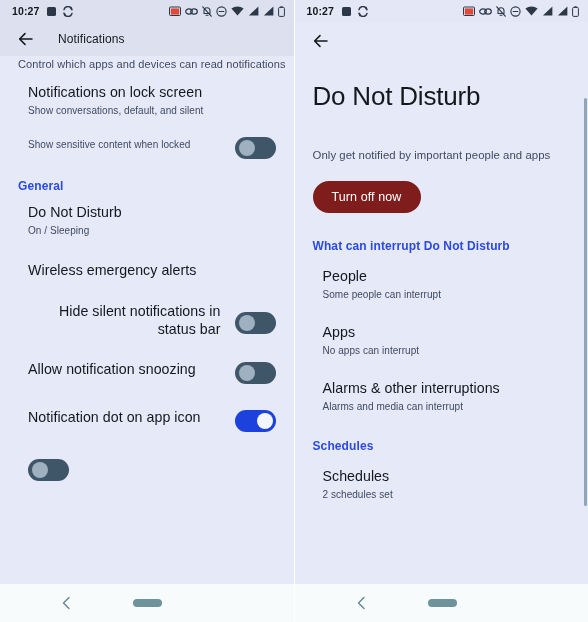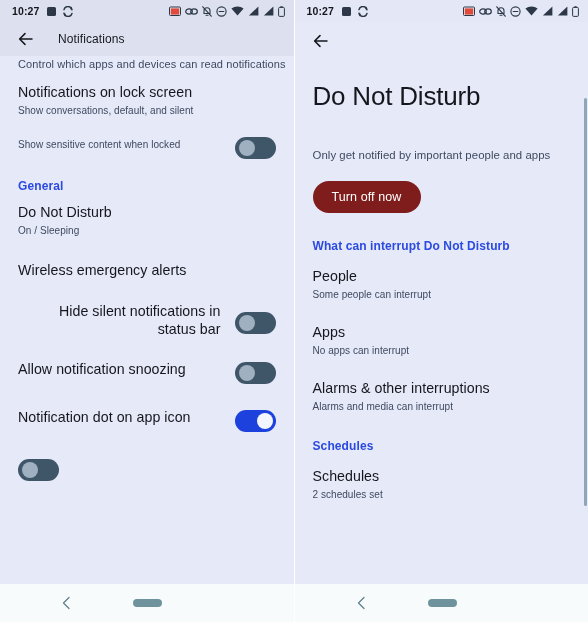--- a/index.html
+++ b/index.html
@@ -68,20 +68,21 @@
     padding-top:2px;
     letter-spacing:.1px;
     white-space:nowrap;
   }
 
   .item{
     padding:13px 0 0 0;
     position:relative;
     display:flex;align-items:flex-start;
     min-height:0;
+    margin-left:10px;
   }
   .item .texts{flex:1 1 auto;padding-right:8px;}
   .item-title{
     font-size:14.2px;color:#15171d;
     line-height:1.28;
     letter-spacing:.05px;
   }
   .item-sub{
     font-size:10px;color:#3f4a5f;
     margin-top:3px;line-height:1.3;

